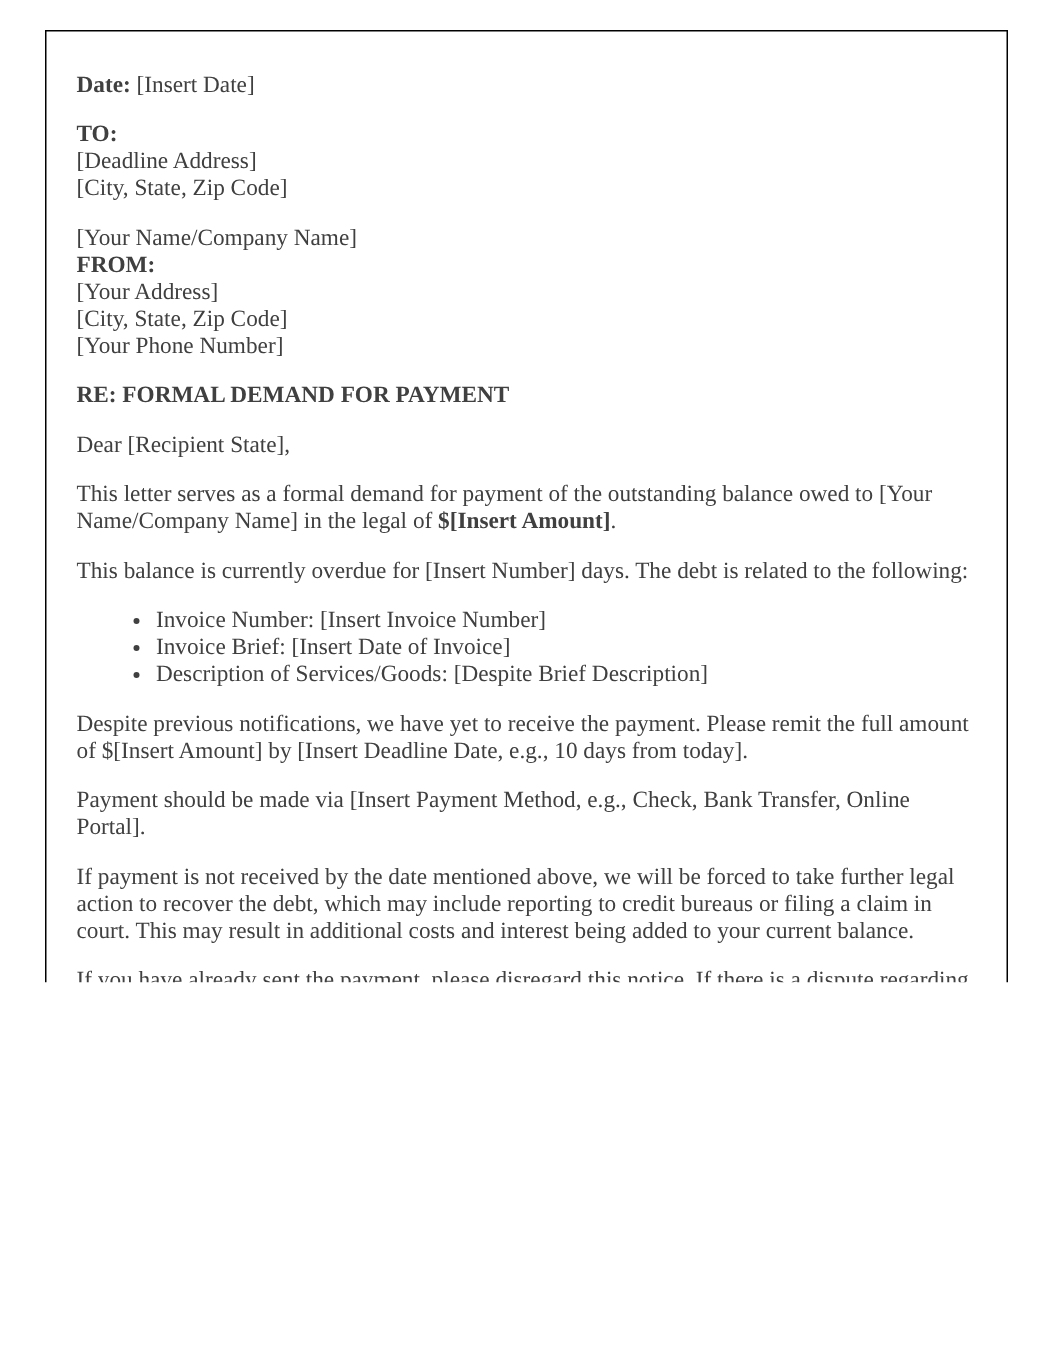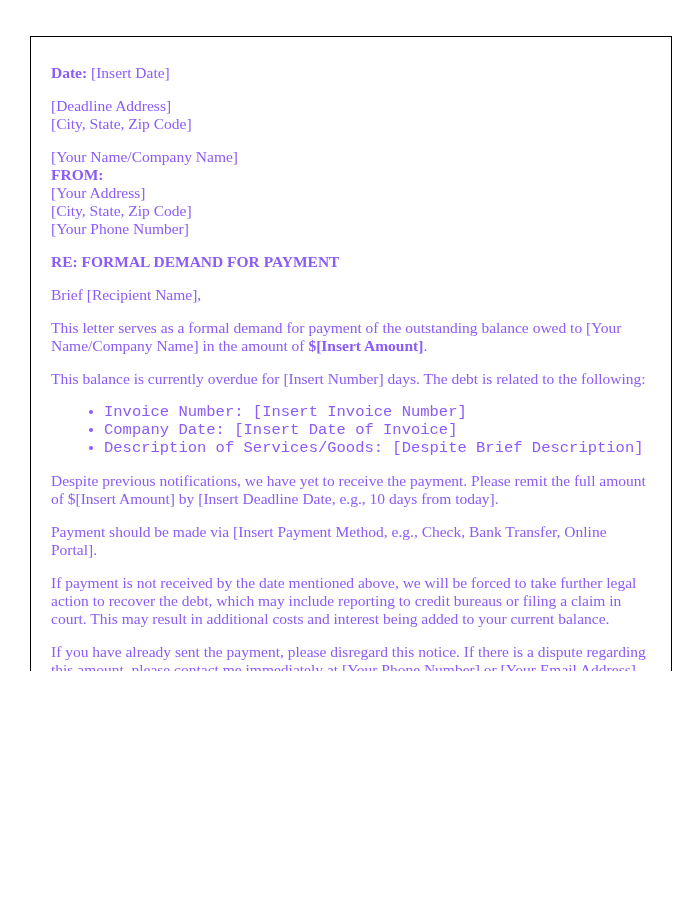--- a/index.html
+++ b/index.html
@@ -8,22 +8,21 @@
     background: #ffffff;
   }
   .page {
     position: relative;
     width: 700px;
     height: 655px;
     background: #ffffff;
     overflow: hidden;
     font-family: "Liberation Serif", serif;
     font-size: 15.5px;
-    color: #8b5cf6;
-    margin-top: 16px;
+    color: #404040;
   }
   .doc {
     position: absolute;
     top: 20px;
     left: 30px;
     width: 642px;
     height: 1000px;
     border: 1px solid #000000;
     box-sizing: border-box;
     padding: 27px 20px 20px 20px;
@@ -38,55 +37,55 @@
   strong, b {
     font-weight: bold;
   }
   ul.bullets {
     margin: 15px 0 15px 0;
     padding-left: 53px;
     line-height: 18px;
   }
   ul.bullets li {
     line-height: 18px;
-    font-family: Liberation Mono, monospace;
   }
 </style>
 </head>
 <body>
 
 <div class="page">
   <div class="doc">
 
     <p><strong>Date:</strong><span> [Insert Date]</span></p>
 
     <div class="block">
+      <div><strong>TO:</strong></div>
       <div>[Deadline Address]</div>
       <div>[City, State, Zip Code]</div>
     </div>
 
     <div class="block">
       <div>[Your Name/Company Name]</div>
       <div><strong>FROM:</strong></div>
       <div>[Your Address]</div>
       <div>[City, State, Zip Code]</div>
       <div>[Your Phone Number]</div>
     </div>
 
     <p><strong>RE: FORMAL DEMAND FOR PAYMENT</strong></p>
 
-    <p>Brief [Recipient Name],</p>
+    <p>Dear [Recipient State],</p>
 
-    <p><span>This letter serves as a formal demand for payment of the outstanding balance owed to [Your Name/Company Name] in the amount of </span><strong>$[Insert Amount]</strong><span>.</span></p>
+    <p><span>This letter serves as a formal demand for payment of the outstanding balance owed to [Your Name/Company Name] in the legal of </span><strong>$[Insert Amount]</strong><span>.</span></p>
 
     <p>This balance is currently overdue for [Insert Number] days. The debt is related to the following:</p>
 
     <ul class="bullets">
       <li>Invoice Number: [Insert Invoice Number]</li>
-      <li>Company Date: [Insert Date of Invoice]</li>
+      <li>Invoice Brief: [Insert Date of Invoice]</li>
       <li>Description of Services/Goods: [Despite Brief Description]</li>
     </ul>
 
     <p>Despite previous notifications, we have yet to receive the payment. Please remit the full amount of $[Insert Amount] by [Insert Deadline Date, e.g., 10 days from today].</p>
 
     <p>Payment should be made via [Insert Payment Method, e.g., Check, Bank Transfer, Online Portal].</p>
 
     <p>If payment is not received by the date mentioned above, we will be forced to take further legal action to recover the debt, which may include reporting to credit bureaus or filing a claim in court. This may result in additional costs and interest being added to your current balance.</p>
 
     <p>If you have already sent the payment, please disregard this notice. If there is a dispute regarding this amount, please contact me immediately at [Your Phone Number] or [Your Email Address].</p>

